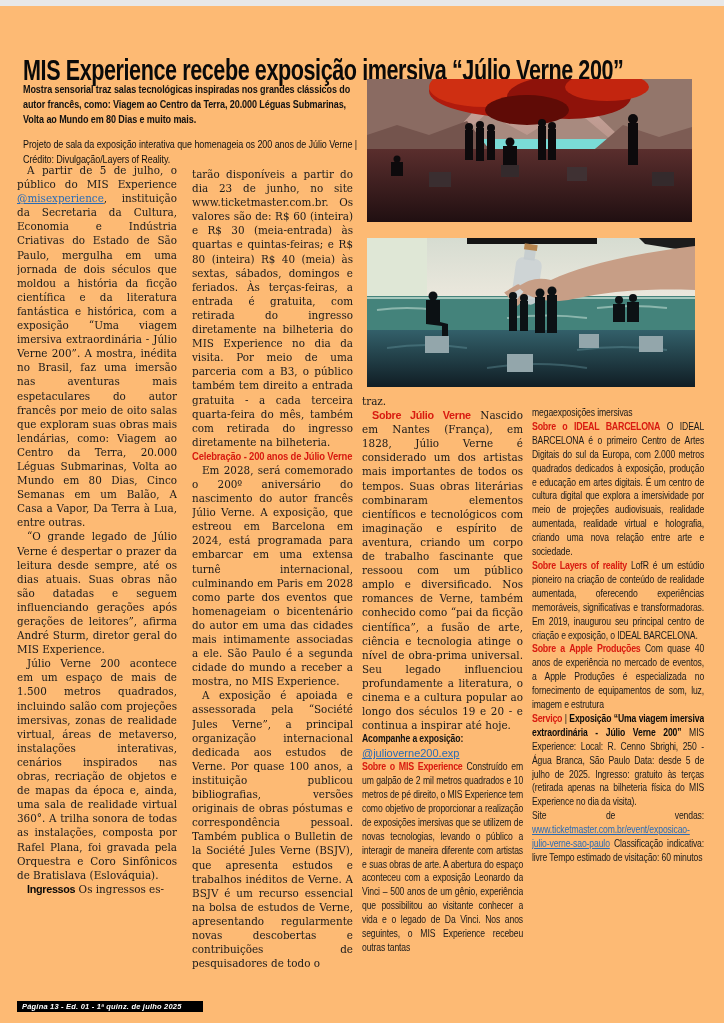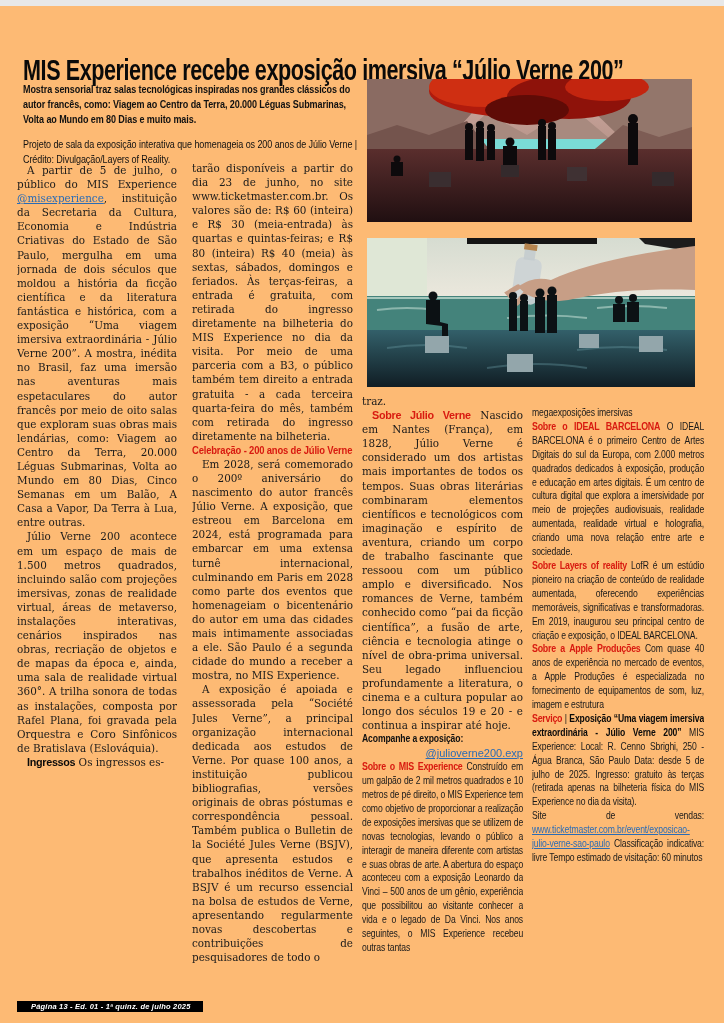--- a/index.html
+++ b/index.html
@@ -11,41 +11,41 @@
   .lede-block{position:absolute;left:23px;top:76px;width:334px;}
   .condense{width:122%;transform:scaleX(0.82);transform-origin:0 0;}
   .lede{font:bold 11px/15.2px "Liberation Sans",sans-serif;letter-spacing:-0.1px;margin:0;}
   .caption{font:normal 11px/15.2px "Liberation Sans",sans-serif;letter-spacing:-0.1px;margin:9px 0 0 0;}
   .photo{position:absolute;overflow:hidden;background:#777;}
   .photo svg{display:block;}
   #photo1{left:367px;top:73px;width:325px;height:143px;}
   #photo2{left:367px;top:232px;width:328px;height:149px;}
   .col{position:absolute;overflow:hidden;}
   #col1{left:17px;top:157px;width:160px;height:833px;}
-  #col2{left:192px;top:155px;width:161px;height:833px;}
+  #col2{left:192px;top:161px;width:161px;height:833px;}
   #col3{left:362px;top:388px;width:161px;height:602px;}
   #col4{left:532px;top:400px;width:172px;height:602px;}
   .p-serif{font:10.4px/14.1px "DejaVu Serif",serif;text-align:justify;margin:0;color:#1a1a1a;}
   .ind{text-indent:10px;}
   .gap{margin-top:14px;}
   .p-sans{font:normal 10.5px/13.9px "Liberation Sans",sans-serif;letter-spacing:-0.15px;
           text-align:justify;margin:0;color:#1a1a1a;}
   .p-sans-bold{font:bold 10.5px/13.9px "Liberation Sans",sans-serif;letter-spacing:-0.15px;margin:0;}
   .p-red-head{font:bold 11.5px/14px "Liberation Sans",sans-serif;letter-spacing:-0.2px;
               color:var(--red,#d81a10);margin:0;}
-  .p-link-line{font:normal 11px/14px "Liberation Sans",sans-serif;margin:0;text-align:right;}
+  .p-link-line{font:normal 11px/14px "Liberation Sans",sans-serif;margin:0;}
   .seg-red{font-family:"Liberation Sans",sans-serif;font-weight:bold;color:var(--red,#d81a10);
            font-size:10.8px;letter-spacing:-0.3px;}
   .seg-boldblack{font-family:"Liberation Sans",sans-serif;font-weight:bold;color:#0a0a0a;
            font-size:10.8px;letter-spacing:-0.3px;}
   .seg-bold{font-weight:bold;color:#0a0a0a;}
   .seg-link{color:var(--link,#2b6cb5);text-decoration:underline;cursor:pointer;}
   .footer-bar{position:absolute;left:17px;top:995px;width:186px;height:11px;background:#000;
               color:#fff;font:italic bold 7.5px/11px "Liberation Sans",sans-serif;
-              letter-spacing:0.2px;padding-left:14px;box-sizing:border-box;white-space:nowrap;}
+              letter-spacing:0.2px;padding-left:5px;box-sizing:border-box;white-space:nowrap;}
 </style>
 </head>
 <body>
 
 <div class="page">
 
   <h1 class="headline">MIS Experience recebe exposição imersiva “Júlio Verne 200”</h1>
 
   <div class="lede-block">
     <p class="lede condense">Mostra sensorial traz salas tecnológicas inspiradas nos grandes clássicos do autor francês, como: Viagem ao Centro da Terra, 20.000 Léguas Submarinas, Volta ao Mundo em 80 Dias e muito mais.</p>
@@ -151,20 +151,21 @@
         <circle cx="252" cy="62" r="4"></circle>
           <path d="M246,66 h12 v18 h-12 z"></path>
         <circle cx="266" cy="60" r="4"></circle>
           <path d="M260,64 h12 v20 h-12 z"></path>
       </g>
     </svg>
   </div>
 
   <div class="col" id="col1">
       <p class="p-serif ind"><span>A partir de 5 de julho, o público do MIS Experience </span><span class="seg-link">@misexperience</span><span>, instituição da Secretaria da Cultura, Economia e Indústria Criativas do Estado de São Paulo, mergulha em uma jornada de dois séculos que moldou a história da ficção científica e da literatura fantástica e histórica, com a exposição “Uma viagem imersiva extraordinária - Júlio Verne 200”. A mostra, inédita no Brasil, faz uma imersão nas aventuras mais espetaculares do autor francês por meio de oito salas que exploram suas obras mais lendárias, como: Viagem ao Centro da Terra, 20.000 Léguas Submarinas, Volta ao Mundo em 80 Dias, Cinco Semanas em um Balão, A Casa a Vapor, Da Terra à Lua, entre outras.</span></p>
+      <p class="p-serif ind"><span>“O grande legado de Júlio Verne é despertar o prazer da leitura desde sempre, até os dias atuais. Suas obras não são datadas e seguem influenciando gerações após gerações de leitores”, afirma André Sturm, diretor geral do MIS Experience.</span></p>
       <p class="p-serif ind"><span>Júlio Verne 200 acontece em um espaço de mais de 1.500 metros quadrados, incluindo salão com projeções imersivas, zonas de realidade virtual, áreas de metaverso, instalações interativas, cenários inspirados nas obras, recriação de objetos e de mapas da época e, ainda, uma sala de realidade virtual 360°. A trilha sonora de todas as instalações, composta por Rafel Plana, foi gravada pela Orquestra e Coro Sinfônicos de Bratislava (Eslováquia).</span></p>
       <p class="p-serif ind"><span class="seg-boldblack">Ingressos</span><span> Os ingressos es-</span></p>
     </div>
   <div class="col" id="col2">
       <p class="p-serif"><span>tarão disponíveis a partir do dia 23 de junho, no site www.ticketmaster.com.br. Os valores são de: R$ 60 (inteira) e R$ 30 (meia-entrada) às quartas e quintas-feiras; e R$ 80 (inteira) R$ 40 (meia) às sextas, sábados, domingos e feriados. Às terças-feiras, a entrada é gratuita, com retirada do ingresso diretamente na bilheteria do MIS Experience no dia da visita. Por meio de uma parceria com a B3, o público também tem direito a entrada gratuita - a cada terceira quarta-feira do mês, também com retirada do ingresso diretamente na bilheteria.</span></p>
       <p class="p-red-head condense gap"><span>Celebração - 200 anos de Júlio Verne</span></p>
       <p class="p-serif ind"><span>Em 2028, será comemorado o 200º aniversário do nascimento do autor francês Júlio Verne. A exposição, que estreou em Barcelona em 2024, está programada para embarcar em uma extensa turnê internacional, culminando em Paris em 2028 como parte dos eventos que homenageiam o bicentenário do autor em uma das cidades mais intimamente associadas a ele. São Paulo é a segunda cidade do mundo a receber a mostra, no MIS Experience.</span></p>
       <p class="p-serif ind"><span>A exposição é apoiada e assessorada pela “Société Jules Verne”, a principal organização internacional dedicada aos estudos de Verne. Por quase 100 anos, a instituição publicou bibliografias, versões originais de obras póstumas e correspondência pessoal. Também publica o Bulletin de la Société Jules Verne (BSJV), que apresenta estudos e trabalhos inéditos de Verne. A BSJV é um recurso essencial na bolsa de estudos de Verne, apresentando regularmente novas descobertas e contribuições de pesquisadores de todo o</span></p>
     </div>
   <div class="col" id="col3">

